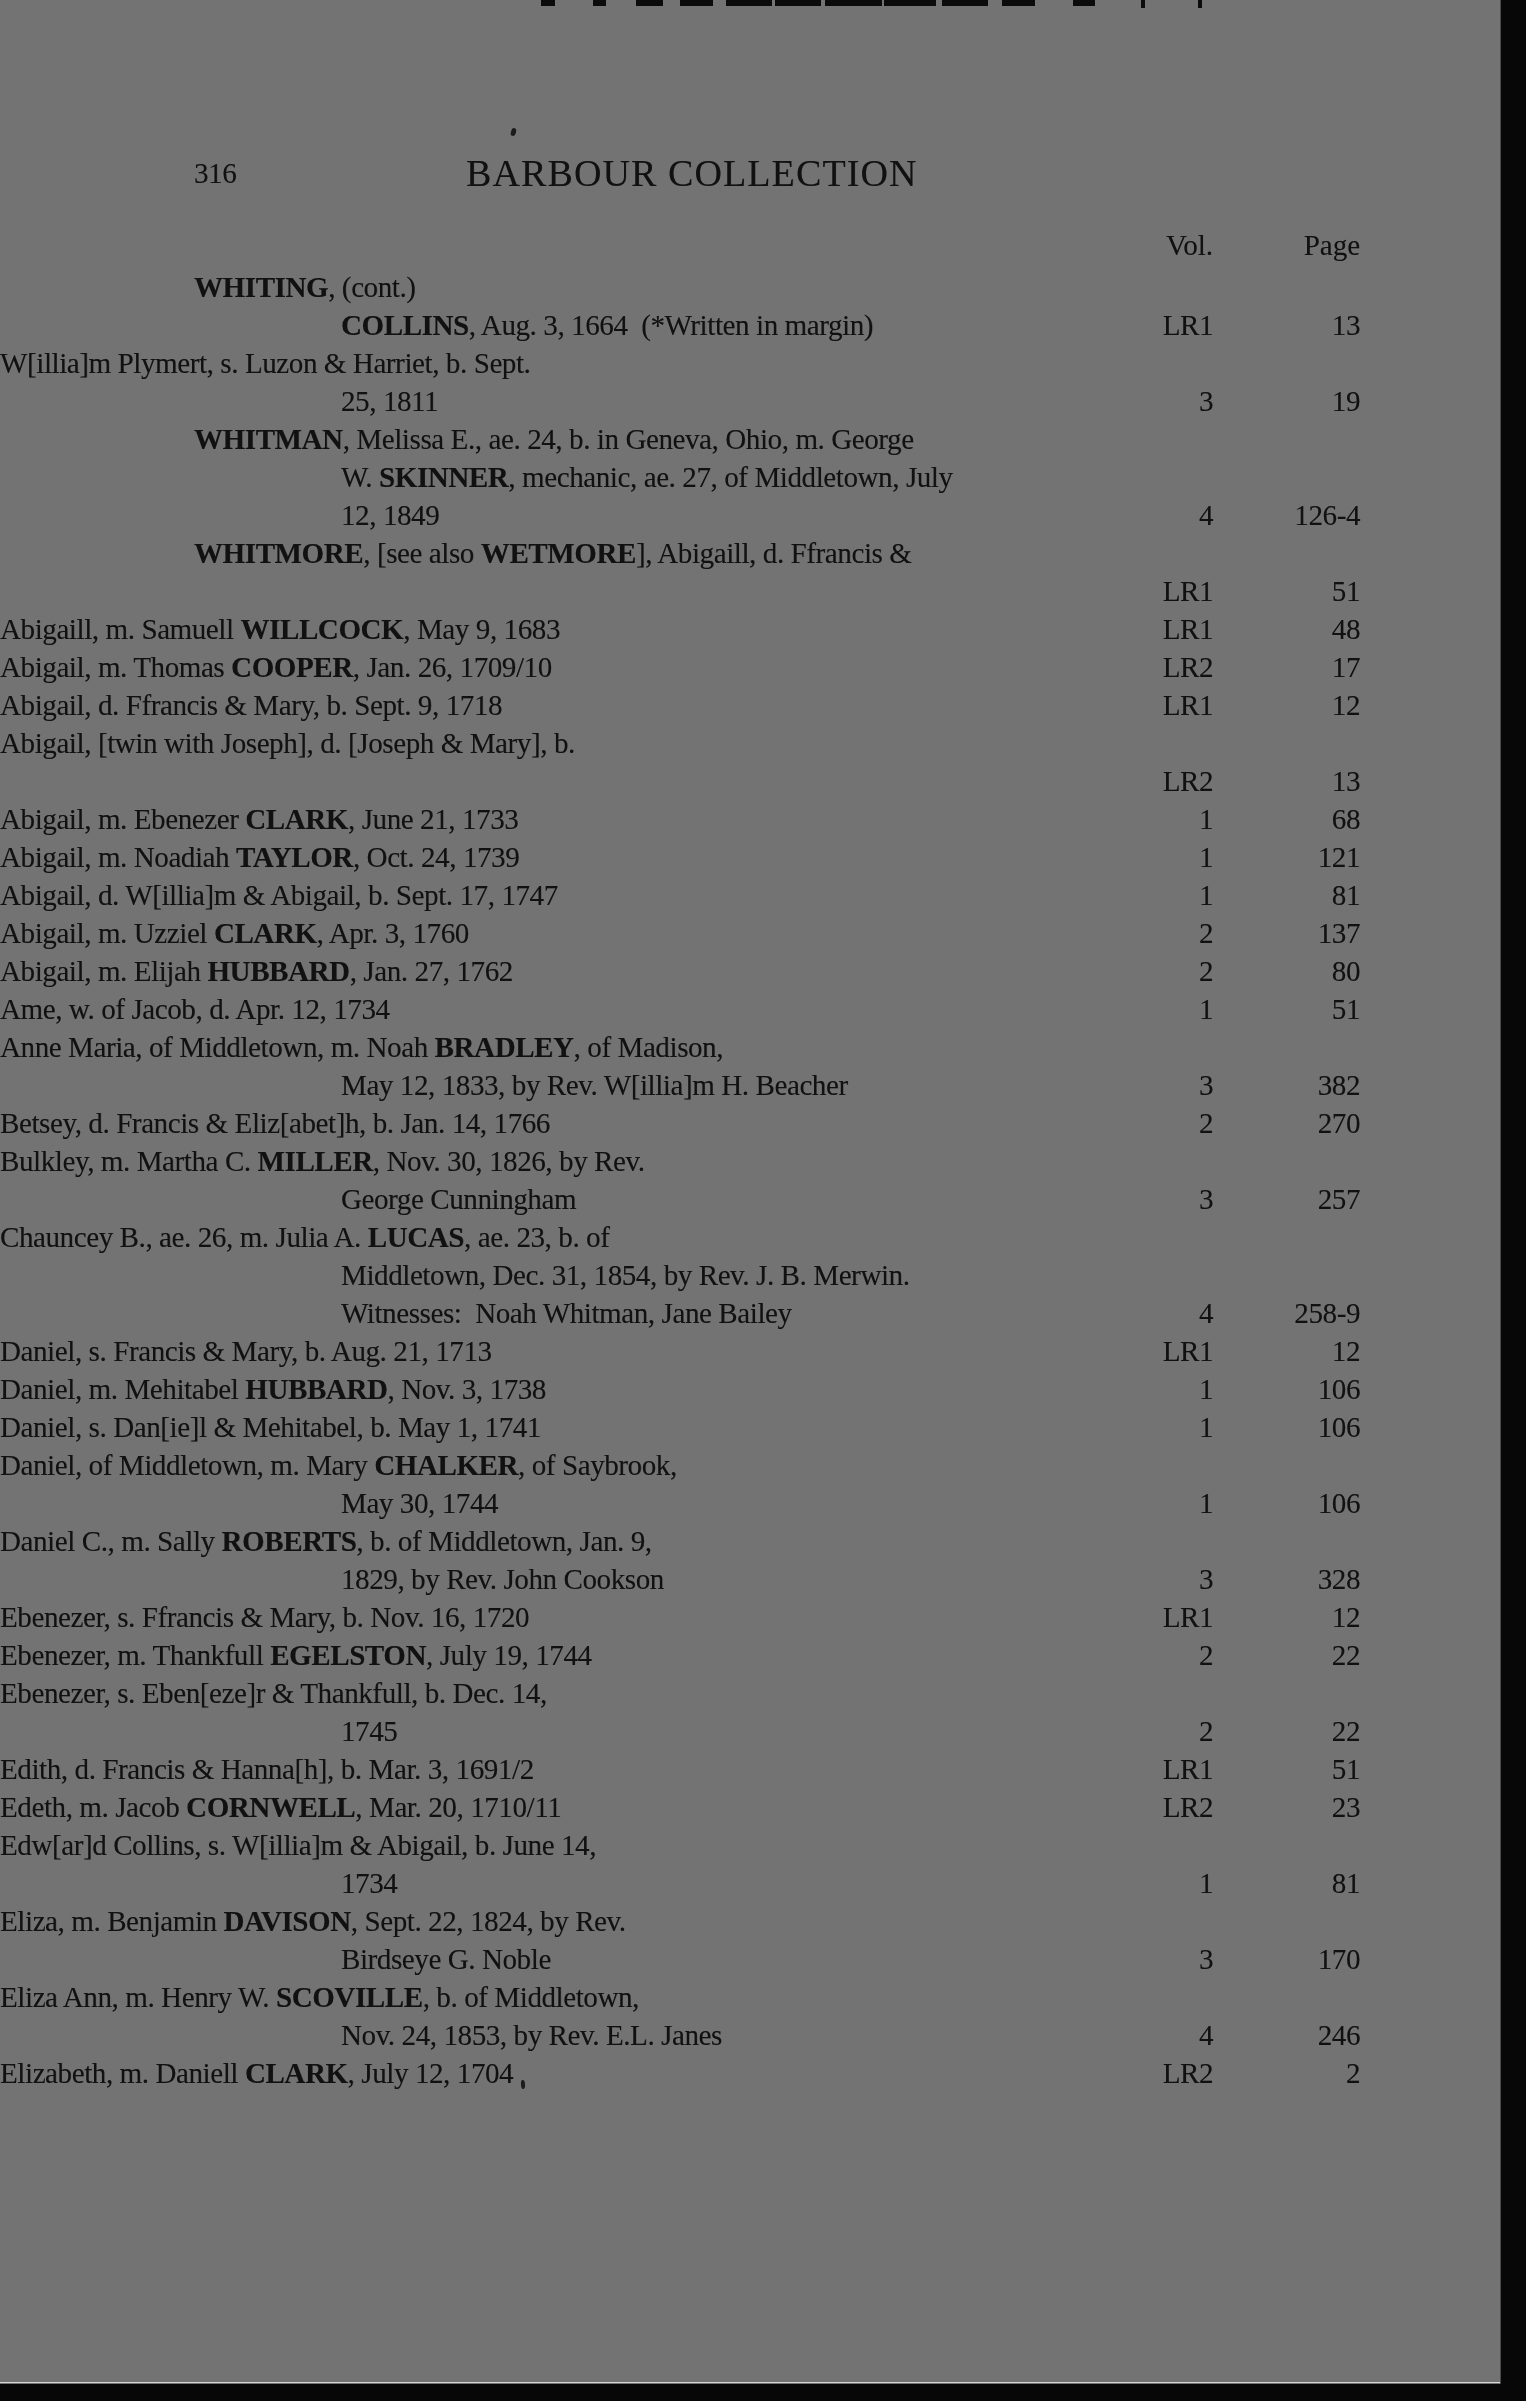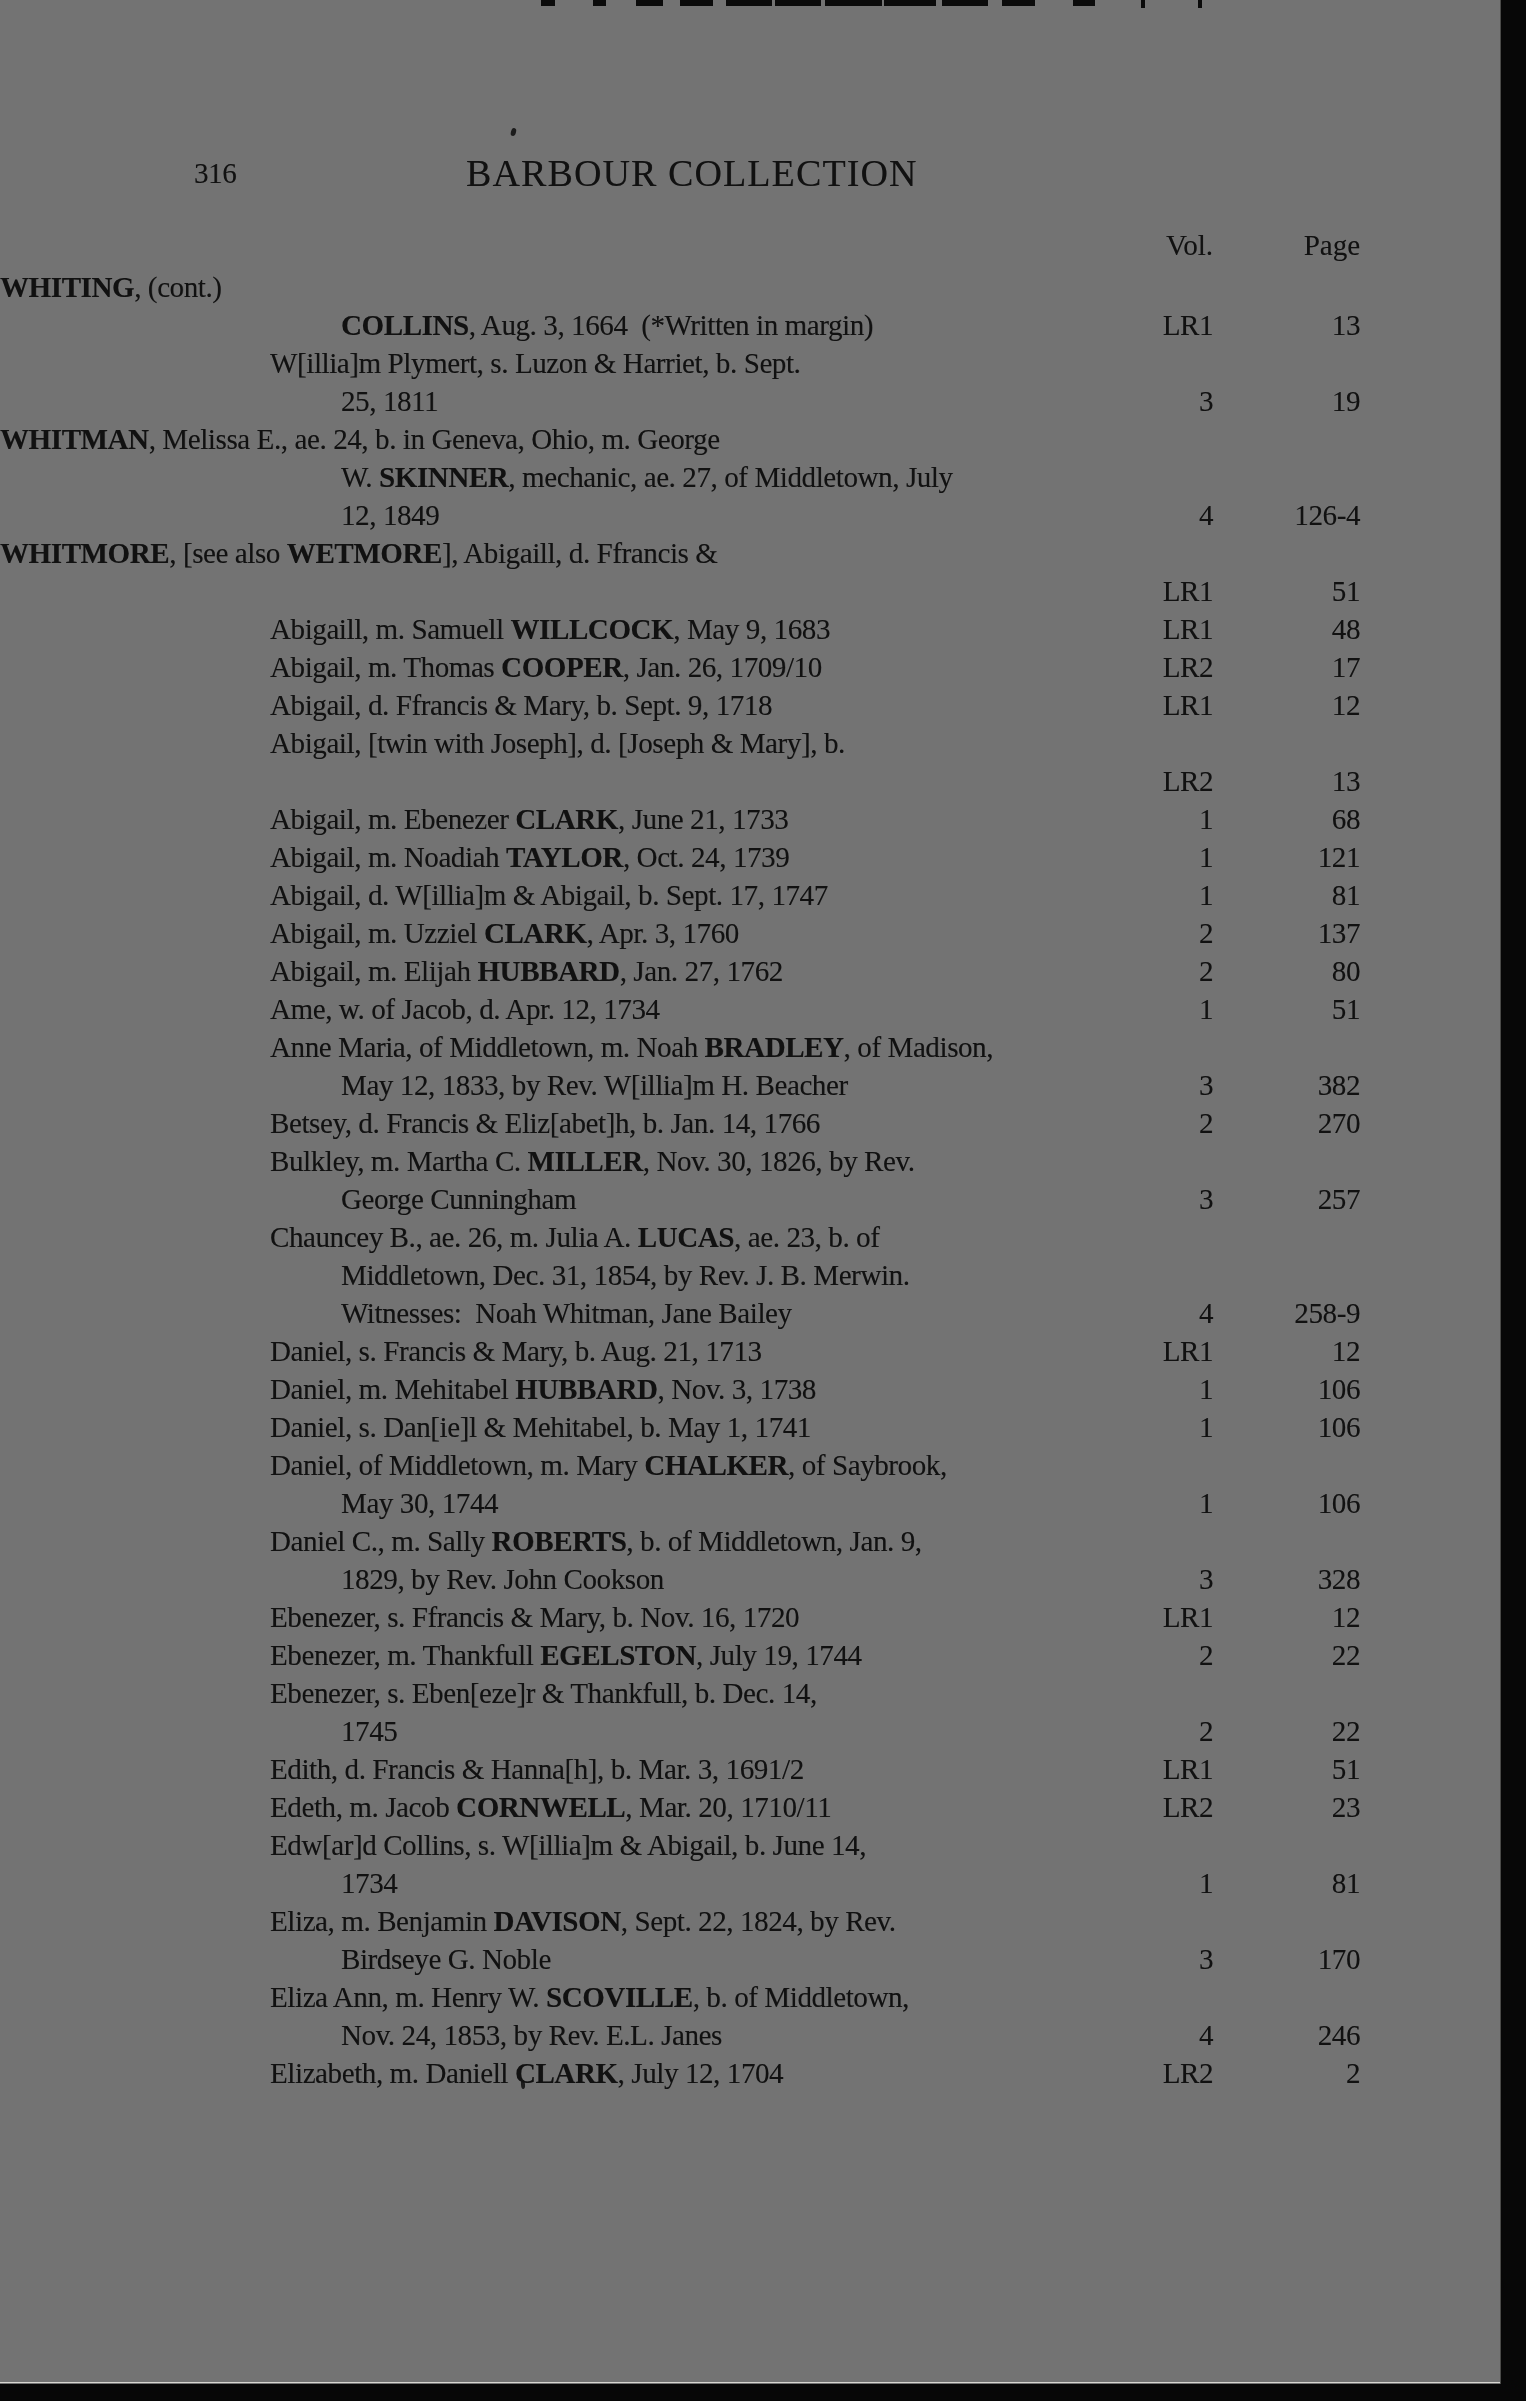--- a/index.html
+++ b/index.html
@@ -28,22 +28,22 @@
 
   
   .col-head{position:absolute;top:228px;font-size:29px;line-height:34px;}
   .col-head.vol{right:313px;}
   .col-head.page{right:166px;}
 
   
   .rows{position:absolute;left:0;right:0;top:268px;}
   .row{position:relative;height:38px;line-height:38px;font-size:29px;letter-spacing:-0.4px;}
   .row .t{white-space:pre;display:inline-block;}
-  .row.i0 .t{}
-  .row.i1 .t{padding-left:270px;}
+  .row.i0 .t{padding-left:194px;}
+  .row.i1 .t{}
   .row.i2 .t{padding-left:341px;}
   .row b{font-weight:700;letter-spacing:-0.4px;}
   .row .vol{position:absolute;right:313px;top:0;}
   .row .pg{position:absolute;right:166px;top:0;}
 
   
   .dash{position:absolute;top:0;height:5.6px;background:#0b0b0b;}
   .dash.tick{height:7.7px;width:4.2px;}
   
   .speck{position:absolute;background:#1c1c1c;border-radius:45%;}

